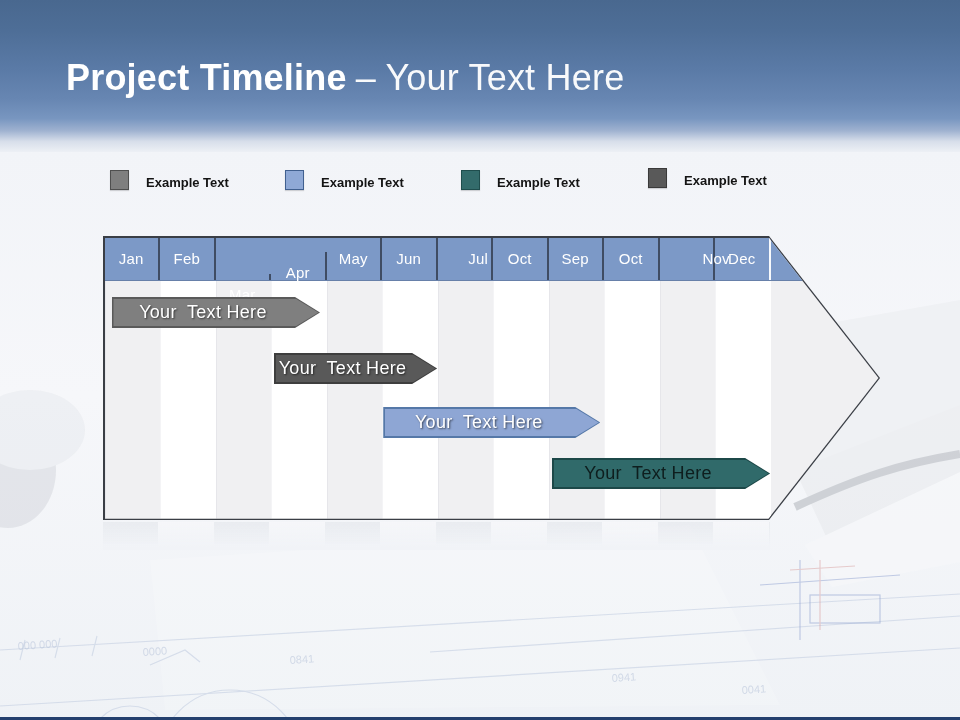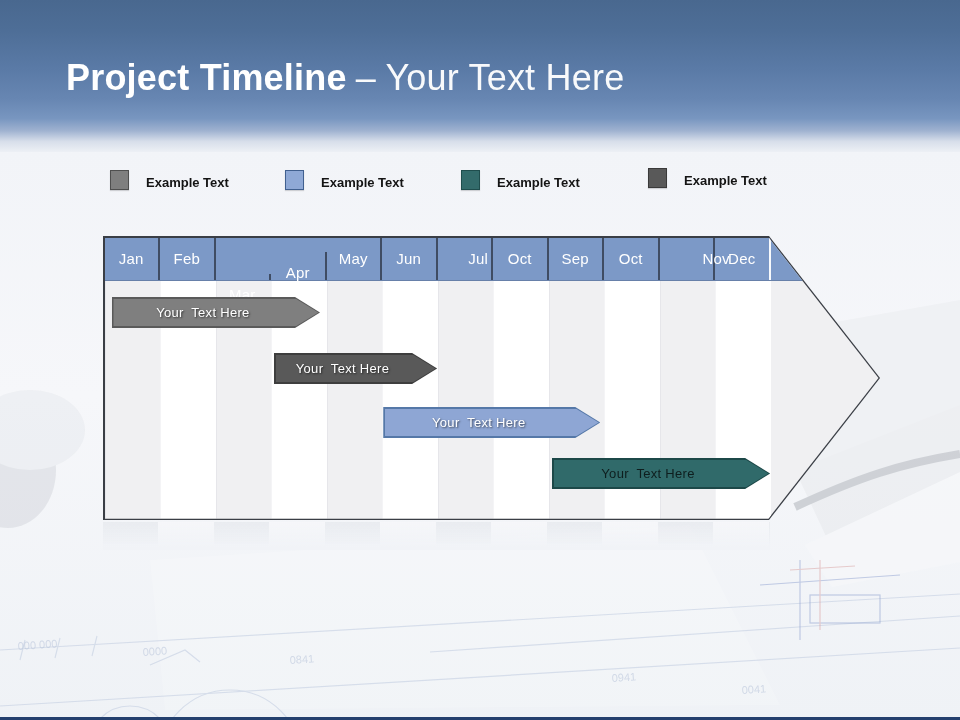--- a/index.html
+++ b/index.html
@@ -61,21 +61,21 @@
     position:absolute;
     clip-path:polygon(0 0,calc(100% - 25px) 0,100% 50%,calc(100% - 25px) 100%,0 100%);
     filter:drop-shadow(0 2px 2px rgba(0,0,0,.18));
   }
   .bar-fill{
     position:absolute;inset:1.6px;
     clip-path:polygon(0 0,calc(100% - 23px) 0,100% 50%,calc(100% - 23px) 100%,0 100%);
   }
   .bar-label{
     position:absolute;inset:0;display:flex;align-items:center;justify-content:center;
-    padding-right:26px;font-size:13px;letter-spacing:.3px;white-space:pre;
+    padding-right:26px;font-size:18px;letter-spacing:.3px;white-space:pre;
   }
   .shadowed{text-shadow:1px 1px 2px rgba(0,0,0,.6);}
   
   .reflection{
     position:absolute;left:103px;top:522px;width:667px;height:26px;z-index:1;opacity:.55;
     background:repeating-linear-gradient(90deg,
       rgba(198,202,210,.45) 0 55.5px,rgba(255,255,255,.55) 55.5px 111px);
   }
   .reflection-fade{
     position:absolute;left:103px;top:522px;width:667px;height:28px;z-index:1;

